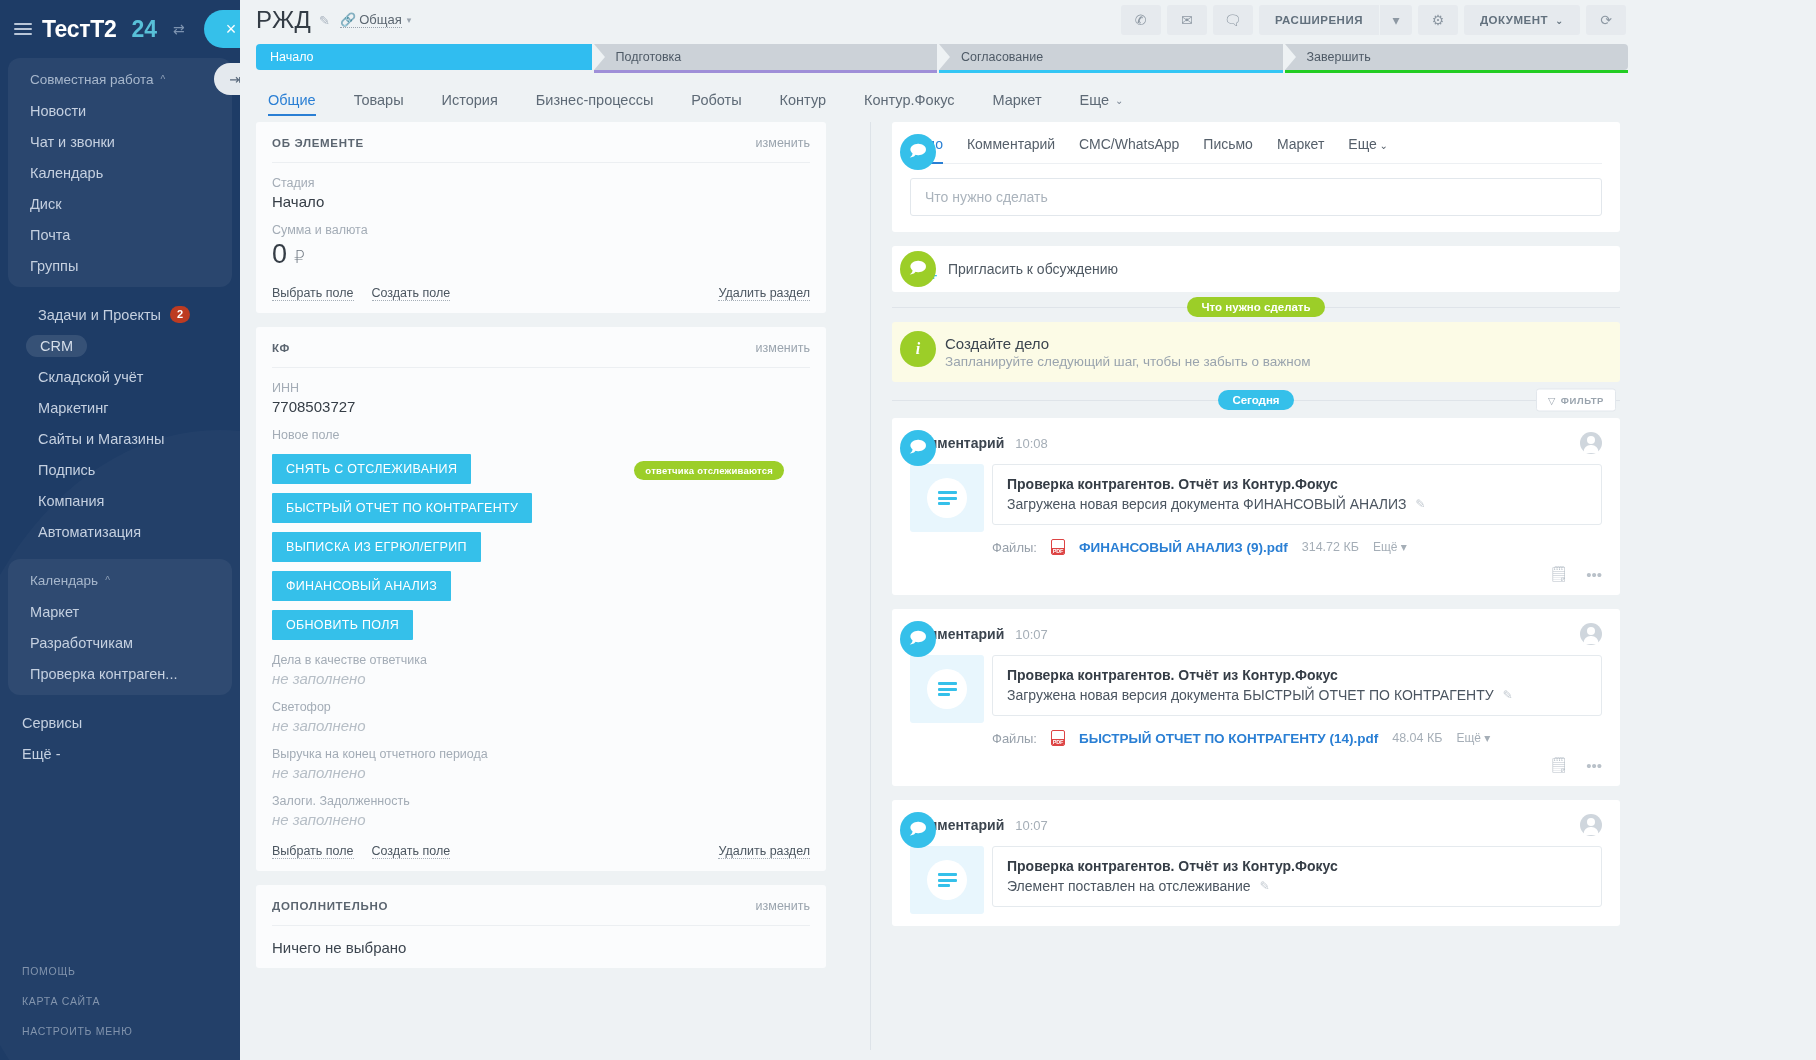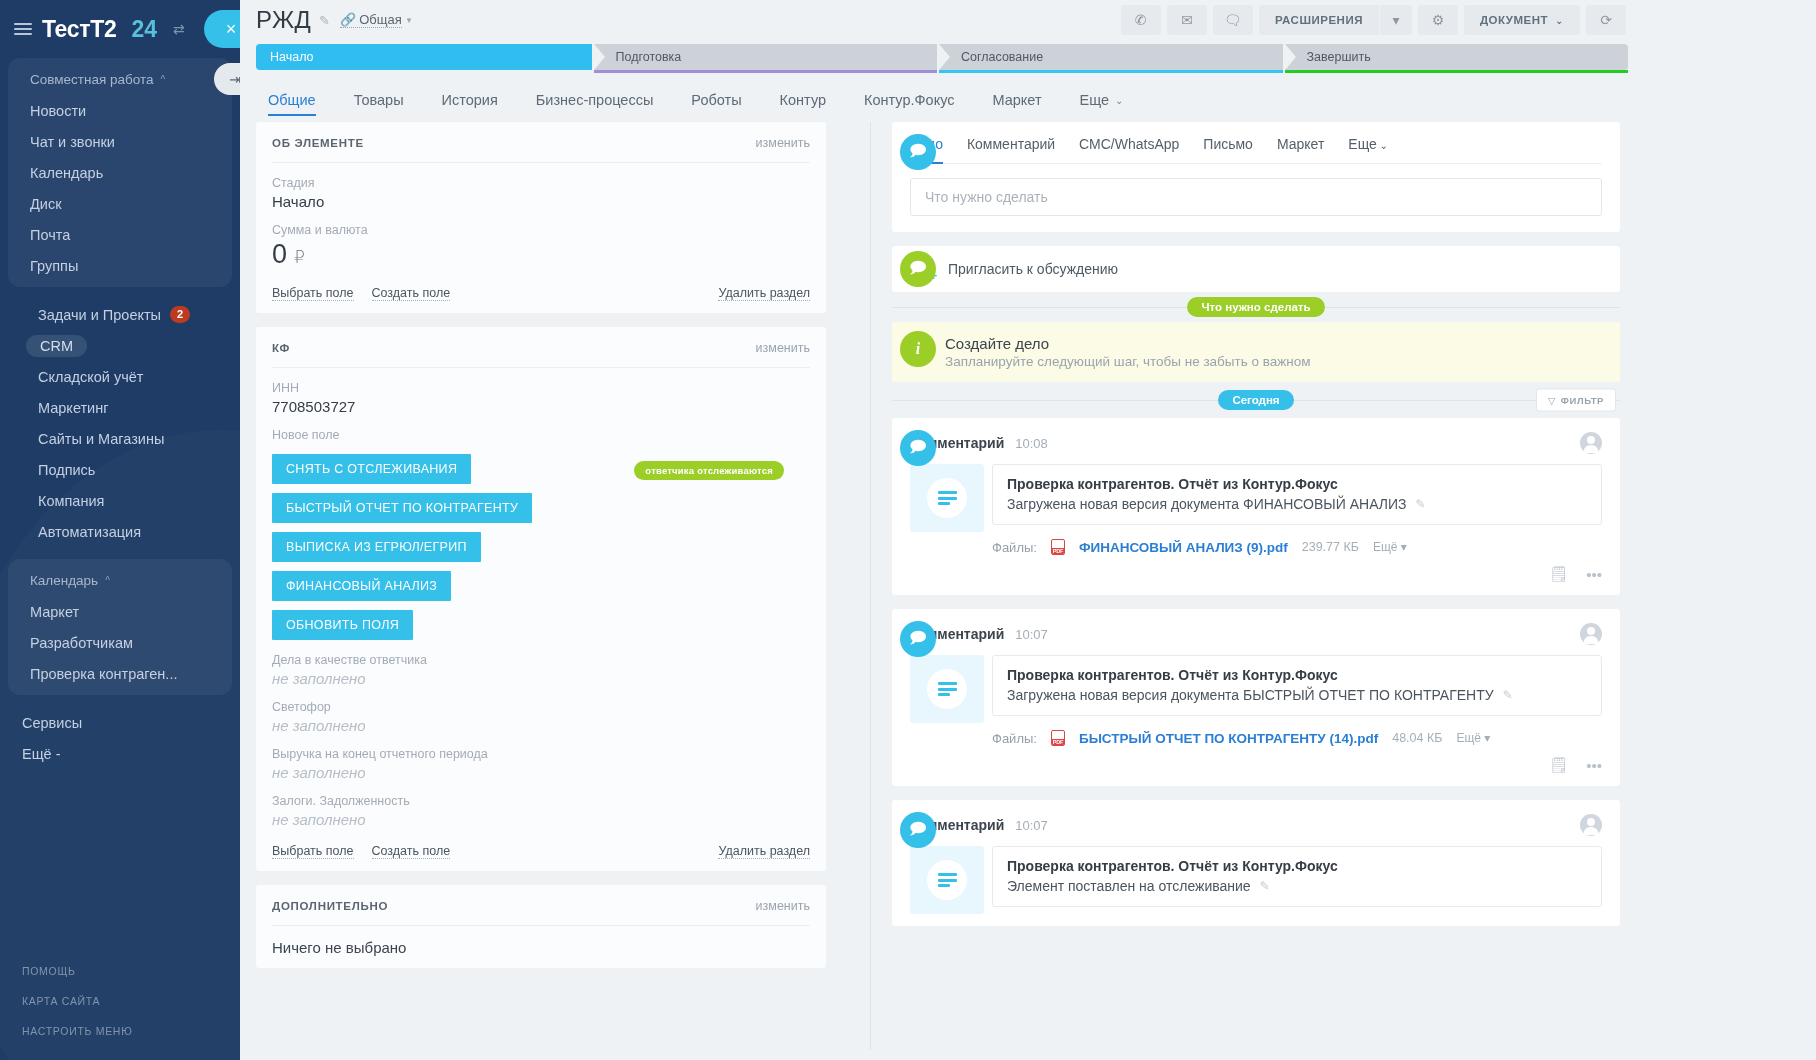--- a/index.html
+++ b/index.html
@@ -621,21 +621,21 @@
                           <span>Загружена новая версия документа ФИНАНСОВЫЙ АНАЛИЗ</span>
                           <span class="pen">✎</span>
                         </div>
                       </div>
                       <div class="files-row" style="margin-left: -88px; padding-left: 88px;">
                         <span class="files-lbl">Файлы:</span>
                         <span class="pdf-ic">
                           <span>PDF</span>
                         </span>
                         <span class="file-name">ФИНАНСОВЫЙ АНАЛИЗ (9).pdf</span>
-                        <span class="file-size">239.77 КБ</span>
+                        <span class="file-size">314.72 КБ</span>
                         <span class="file-more">Ещё ▾</span>
                       </div>
                       <div class="cmt-tools">
                         <span>🗒</span>
                         <span>•••</span>
                       </div>
                     </div>
                   </div>
                 </div>
               </div>

